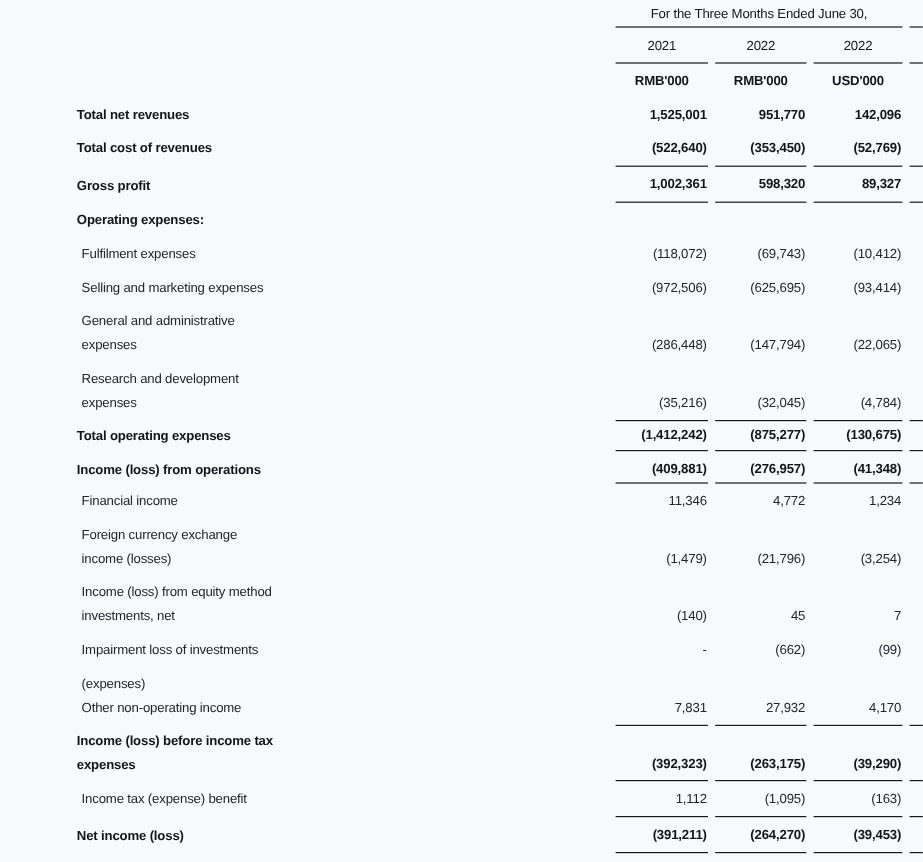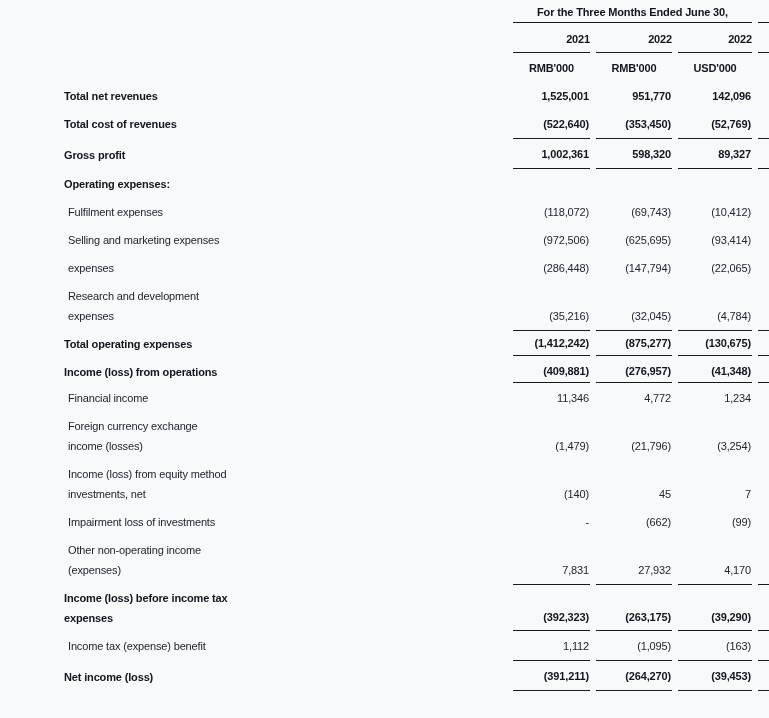--- a/index.html
+++ b/index.html
@@ -33,28 +33,28 @@
   .stub { grid-column: 8; }
   .val { text-align: right; padding-right: 1px; }
   .bold, .bold .cell { font-weight: 700; color: #14141d; }
 
   
   #hrow-group { margin-top: 0; }
   #hrow-group .cell { padding-top: 2px; }
   .hspan {
     grid-column: 2 / 7;
     text-align: center;
-    font-weight: 700;
+    font-weight: 400;
     color: #14141d;
     border-bottom: 1.5px solid #191922;
   }
   #hrow-group .stub { border-bottom: 1.5px solid #191922; }
   #hrow-years .cell { padding-top: 6px; padding-bottom: 3px; }
   #hrow-years .val, #hrow-years .stub { border-bottom: 1.5px solid #191922; }
-  #hrow-years .val { text-align: right; font-weight: 700; color: #14141d; padding-right: 0; }
+  #hrow-years .val { text-align: center; font-weight: 400; color: #14141d; padding-right: 0; }
   #hrow-units .cell { padding-top: 5px; }
   #hrow-units .val { text-align: center; font-weight: 700; color: #14141d; padding-right: 0; }
 
   
   #rows .row { margin-top: 8px; }
   #rows .row.bt { margin-top: 4px; }
   #rows .row.bb + .row { margin-top: 5px; }
   #rows .row.bt > .val { border-top: 1.5px solid #191922; }
   #rows .row.bb > .val { border-bottom: 1.5px solid #191922; justify-content: flex-end; }
   #rows .row.bt > .cell { padding-top: 5px; }
@@ -176,20 +176,21 @@
         <div class="cell val c1">
           <div>(625,695)</div>
         </div>
         <div class="cell val c2">
           <div>(93,414)</div>
         </div>
         <div class="cell val stub"></div>
       </div>
       <div class="row">
         <div class="cell label ind1">
+          <div>General and administrative</div>
           <div>expenses</div>
         </div>
         <div class="cell val c0">
           <div>(286,448)</div>
         </div>
         <div class="cell val c1">
           <div>(147,794)</div>
         </div>
         <div class="cell val c2">
           <div>(22,065)</div>
@@ -299,22 +300,22 @@
         <div class="cell val c1">
           <div>(662)</div>
         </div>
         <div class="cell val c2">
           <div>(99)</div>
         </div>
         <div class="cell val stub"></div>
       </div>
       <div class="row">
         <div class="cell label ind1">
+          <div>(expenses)</div>
           <div>Other non-operating income</div>
-          <div>(expenses)</div>
         </div>
         <div class="cell val c0">
           <div>7,831</div>
         </div>
         <div class="cell val c1">
           <div>27,932</div>
         </div>
         <div class="cell val c2">
           <div>4,170</div>
         </div>

